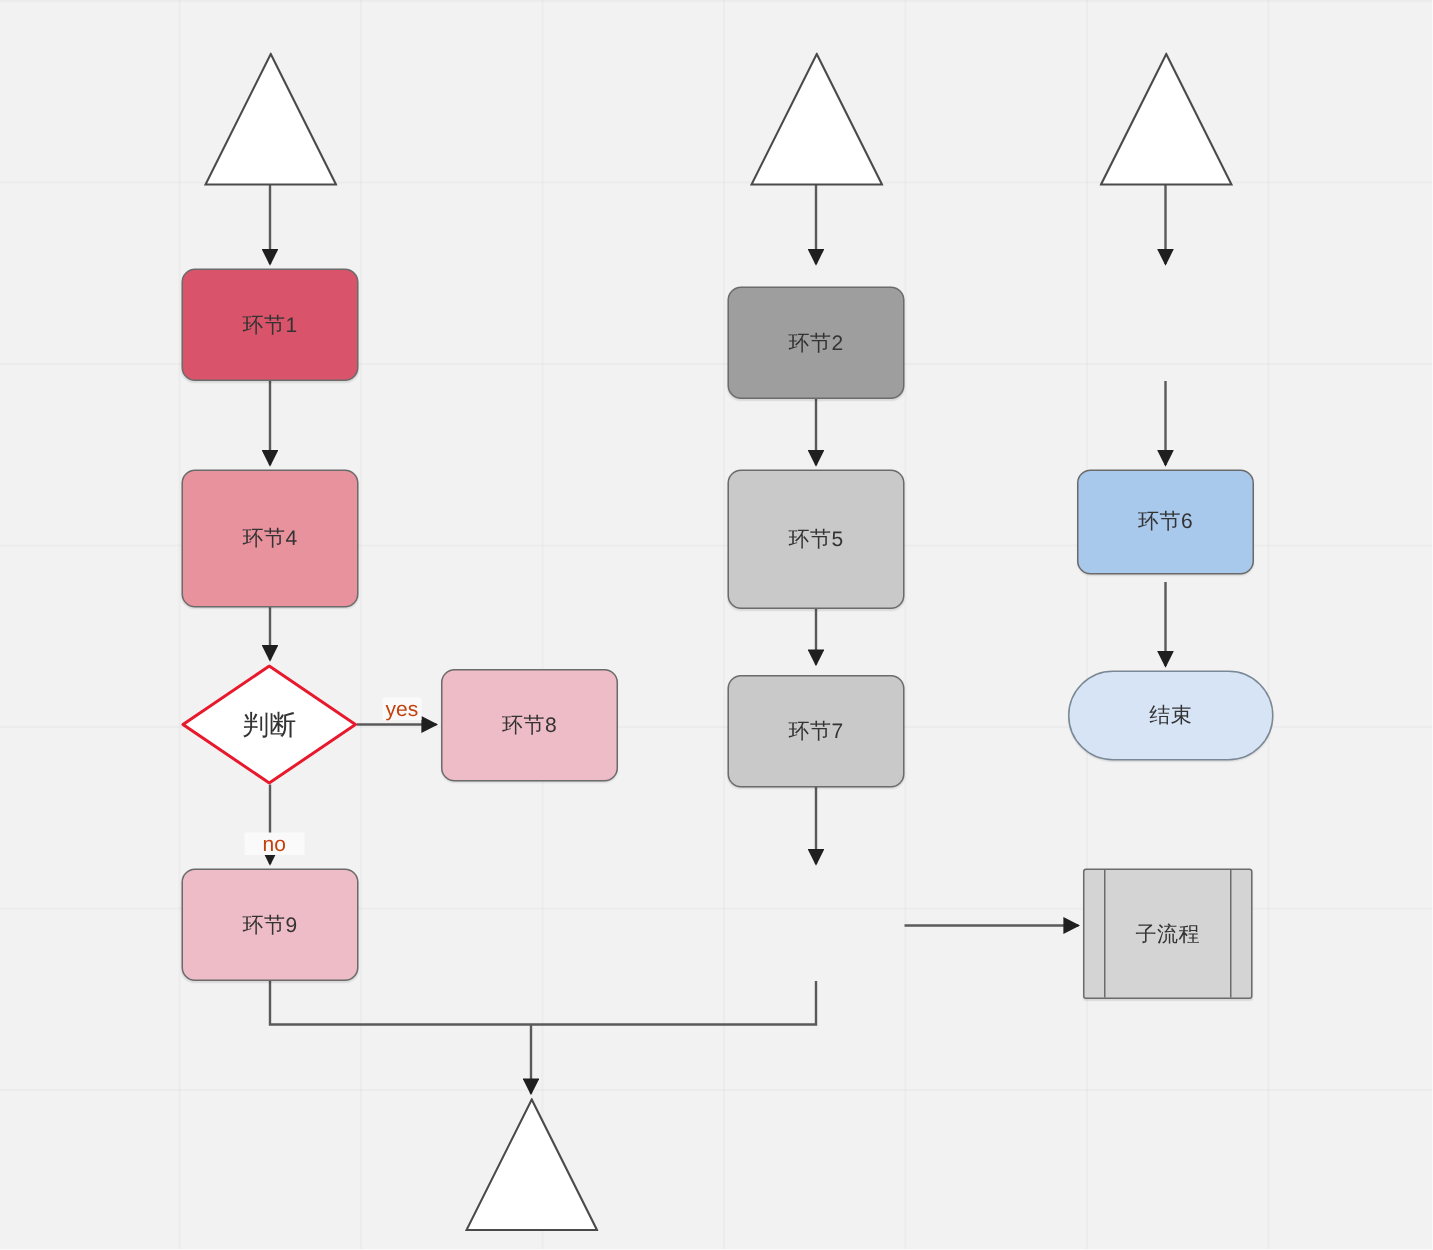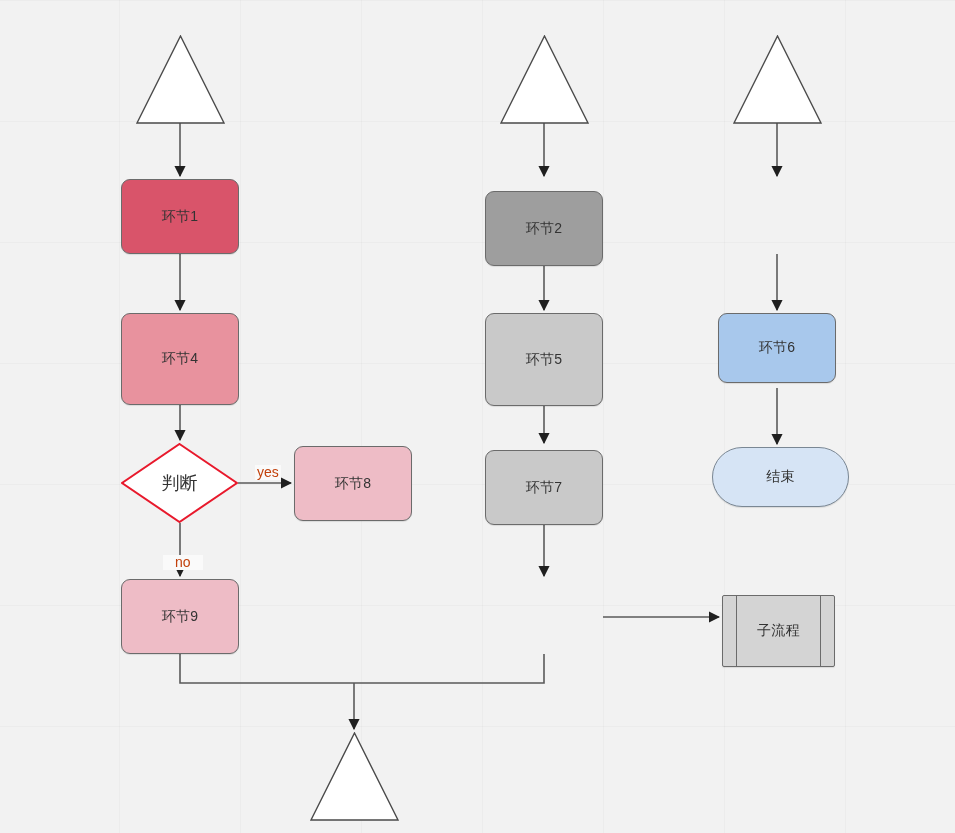--- a/index.html
+++ b/index.html
@@ -196,21 +196,21 @@
 
   <div class="node stadium" style="left:712px; top:447px; width:137px; height:60px; background:#d6e4f5;font-family:Liberation Serif, serif;">
     <span>结束</span>
   </div>
 
   <div class="node proc" style="left:121px; top:579px; width:118px; height:75px; background:#eebcc6;">
     <span>环节9</span>
   </div>
 
 
-  <div class="node subproc" style="left:722px; top:579px; width:113px; height:72px;margin-top:16px;">
+  <div class="node subproc" style="left:722px; top:579px; width:113px; height:87px;">
     <span class="bar left"></span>
     <span class="bar right"></span>
     <span>子流程</span>
   </div>
 
   <div class="edge-label" style="left:255px; top:465px;">yes</div>
 
   <div class="edge-label" style="left:163px; top:540px; padding:0 12px 0 12px;margin-top:15px;">no</div>
 
 </div>

